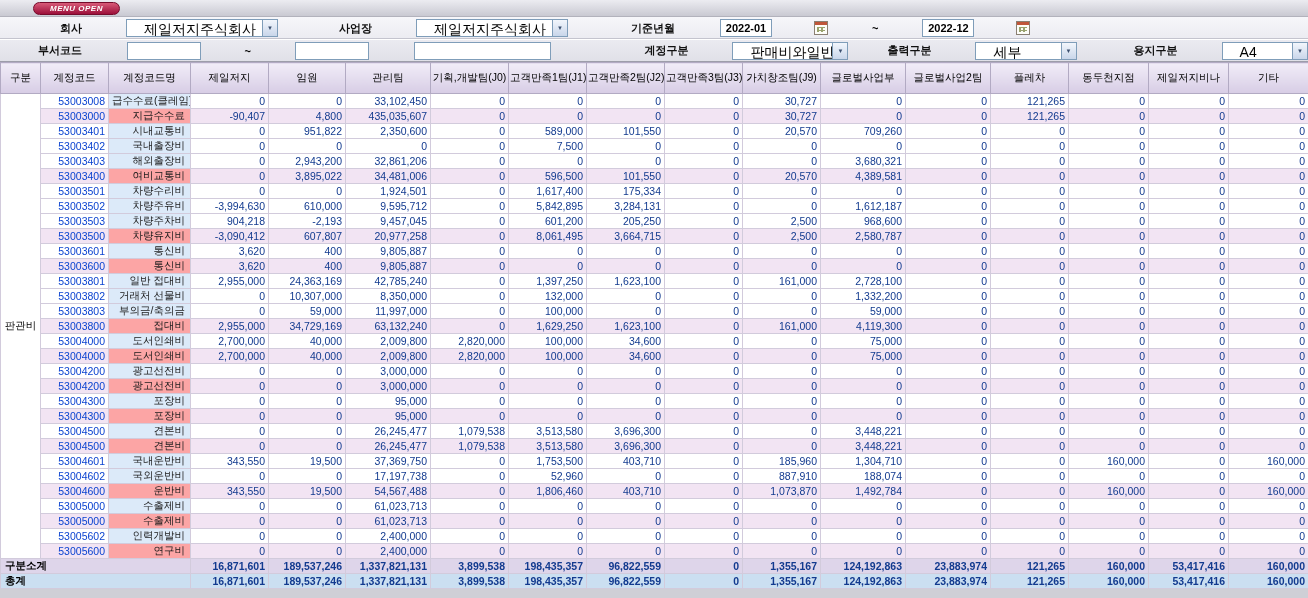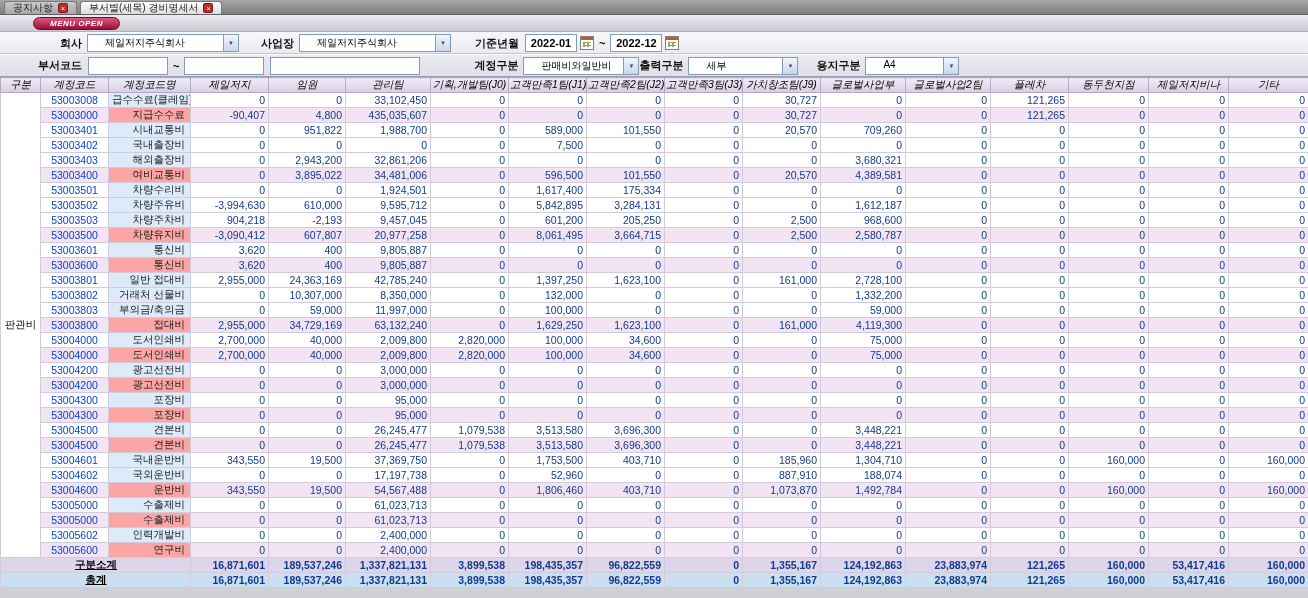--- a/index.html
+++ b/index.html
@@ -14,67 +14,57 @@
   .tab.active { background:linear-gradient(#fdfdfd,#dcdce2); }
   .tab-close { width:10px; height:10px; background:#b52f2f; color:#fff; font-size:7px; line-height:10px; text-align:center; border-radius:2px; border:1px solid #7c1d1d; }
 
   
   .menubar { height:17px; background:linear-gradient(#ececf1,#c9c9d2); display:flex; align-items:center; padding-left:6px; border-bottom:1px solid #b2b2bc; }
   .menu-open { display:inline-block; background:linear-gradient(#d85a78,#9c0f3a); color:#fff; font-weight:bold; font-style:italic;
                font-size:8px; line-height:11px; padding:0 16px; border-radius:7px; border:1px solid #750a2b; letter-spacing:0.5px;margin-left:27px; }
 
   
   .filters { background:linear-gradient(#f6f6fa,#e0e0e8); border-bottom:1px solid #9d9daa; }
-  .frow { display:flex; align-items:center; height:22px; font-size:11px; }
+  .frow { display:flex; align-items:center; height:22px; font-size:11px;gap:39px; }
   .frow2 { border-top:1px solid #ffffff; box-shadow:0 -1px 0 #c4c4ce;align-items:center; }
   .flabel-txt { font-weight:bold; color:#111; white-space:nowrap; }
   .selectbox { display:inline-flex; align-items:stretch; background:#fff; border:1px solid #7f9db9; height:18px; margin-left:5px; }
-  .selectbox-text { padding:1px 4px 0 17px; font-size:10px; color:#000; flex:1; overflow:hidden; white-space:nowrap; }
+  .selectbox-text { padding:1px 4px 0 17px; font-size:14px; color:#000; flex:1; overflow:hidden; white-space:nowrap; }
   .selectbox-arrow { width:15px; background:linear-gradient(#f2f6fc,#c9d6ea); border-left:1px solid #7f9db9; font-size:6px; display:flex; align-items:center; justify-content:center; color:#3c5070; }
   .inputbox { background:#fff; border:1px solid #7f9db9; height:18px; display:inline-block; }
   .datebox { width:52px; background:#fff; border:1px solid #7f9db9; height:18px; font-weight:bold; font-size:11px; text-align:center; line-height:16px; }
   .tilde { margin:0 5px; font-weight:bold; }
   .cal-icon { width:14px; height:14px; border:1px solid #8a7f72; background:#fdfdf8; margin-left:3px; position:relative; }
   .cal-icon::before { content:""; position:absolute; left:0; right:0; top:0; height:3px; background:#c0563a; }
   .cal-icon::after { content:""; position:absolute; left:2px; right:2px; top:5px; bottom:2px;
                      background:repeating-linear-gradient(90deg,#9aa36e 0 2px,transparent 2px 4px),
                                 repeating-linear-gradient(#9aa36e 0 1px,transparent 1px 3px); }
 
   
   .grid { border-collapse:collapse; table-layout:fixed; width:1308px; font-size:10.5px; background:#fff; }
   .grid th { background:linear-gradient(#f1ecf8,#d7cde5); border:1px solid #b2aac3; font-weight:normal; color:#000;
-             height:15px; padding:0 1px; overflow:hidden; white-space:nowrap; font-size:10.5px;font-style:italic; }
+             height:15px; padding:8px 1px; overflow:hidden; white-space:nowrap; font-size:10.5px; }
   .grid td { border:1px solid #d2cbdc; height:14px; padding:0 3px; overflow:hidden; white-space:nowrap; font-size:10.5px; }
   td.group { background:#f2eef6; text-align:center; vertical-align:middle; color:#000; }
   tr.det td { background:#fff; }
   tr.det td.name { background:#dceaf9; }
   tr.sub td { background:#f2e4f3; }
   tr.sub td.name { background:#fca5a5; }
-  td.code { color:#0b43d0; text-align:center; }
+  td.code { color:#0b43d0; text-align:right; }
   td.name { color:#1a1a1a; text-align:right; padding-right:5px; }
   td.num { color:#123a8f; text-align:right; }
   tr.gsub td { background:#ded5ea; font-weight:bold; }
   tr.gtotal td { background:#cbdff1; font-weight:bold; }
-  td.flabel { text-align:center; color:#000; padding-left:4px;text-decoration:underline; }
+  td.flabel { text-align:left; color:#000; padding-left:4px; }
 </style>
 </head>
 <body>
 
 <div class="screen">
 
-  <div class="tabbar">
-    <div class="tab">
-      <span>공지사항</span>
-      <span class="tab-close">×</span>
-    </div>
-    <div class="tab active">
-      <span>부서별(세목) 경비명세서</span>
-      <span class="tab-close">×</span>
-    </div>
-  </div>
 
   <div class="menubar">
     <span class="menu-open">MENU OPEN</span>
   </div>
 
   <div class="filters">
     <div class="frow">
       <span class="flabel-txt" style="margin-left:60px">회사</span>
       <span class="selectbox" style="width:152px">
         <span class="selectbox-text">제일저지주식회사</span>
@@ -193,21 +183,21 @@
           <td class="num">121,265</td>
           <td class="num">0</td>
           <td class="num">0</td>
           <td class="num">0</td>
         </tr>
         <tr class="det">
           <td class="code">53003401</td>
           <td class="name">시내교통비</td>
           <td class="num">0</td>
           <td class="num">951,822</td>
-          <td class="num">1,988,700</td>
+          <td class="num">2,350,600</td>
           <td class="num">0</td>
           <td class="num">589,000</td>
           <td class="num">101,550</td>
           <td class="num">0</td>
           <td class="num">20,570</td>
           <td class="num">709,260</td>
           <td class="num">0</td>
           <td class="num">0</td>
           <td class="num">0</td>
           <td class="num">0</td>

